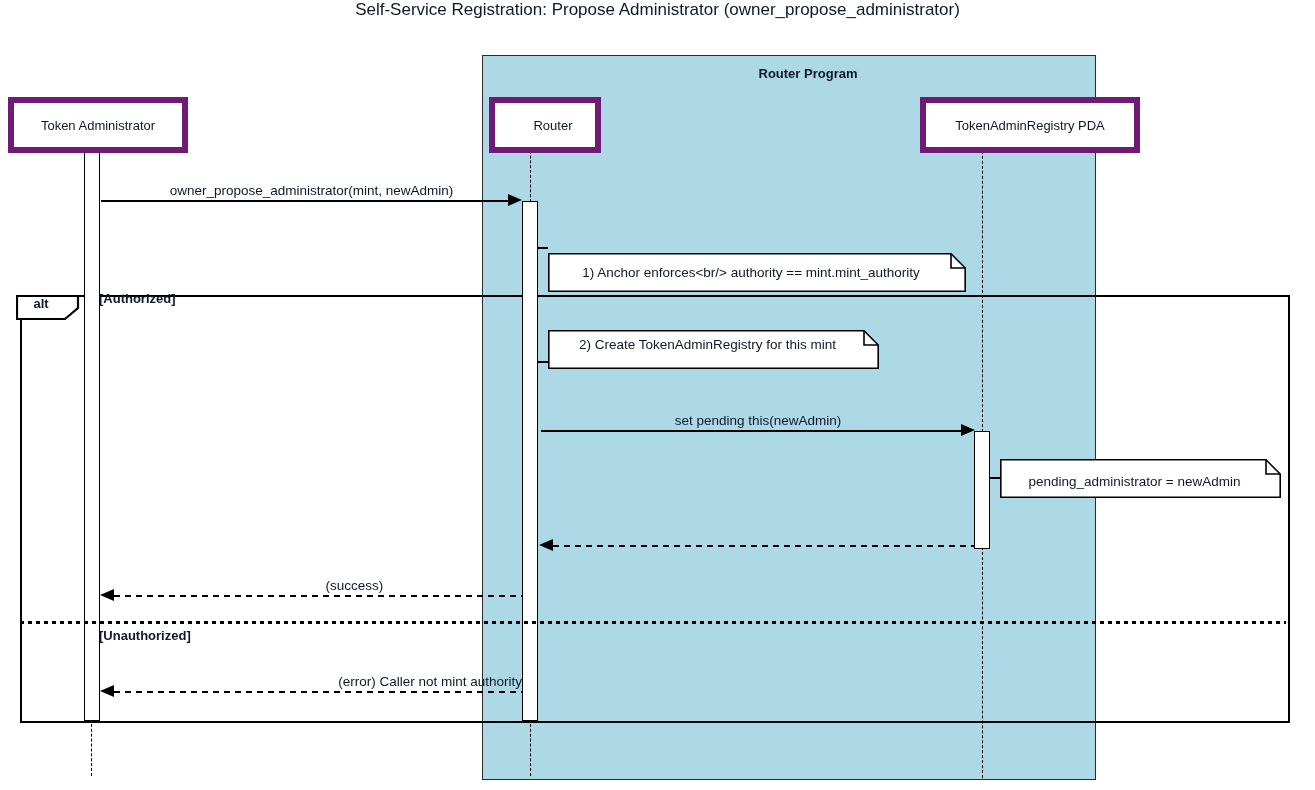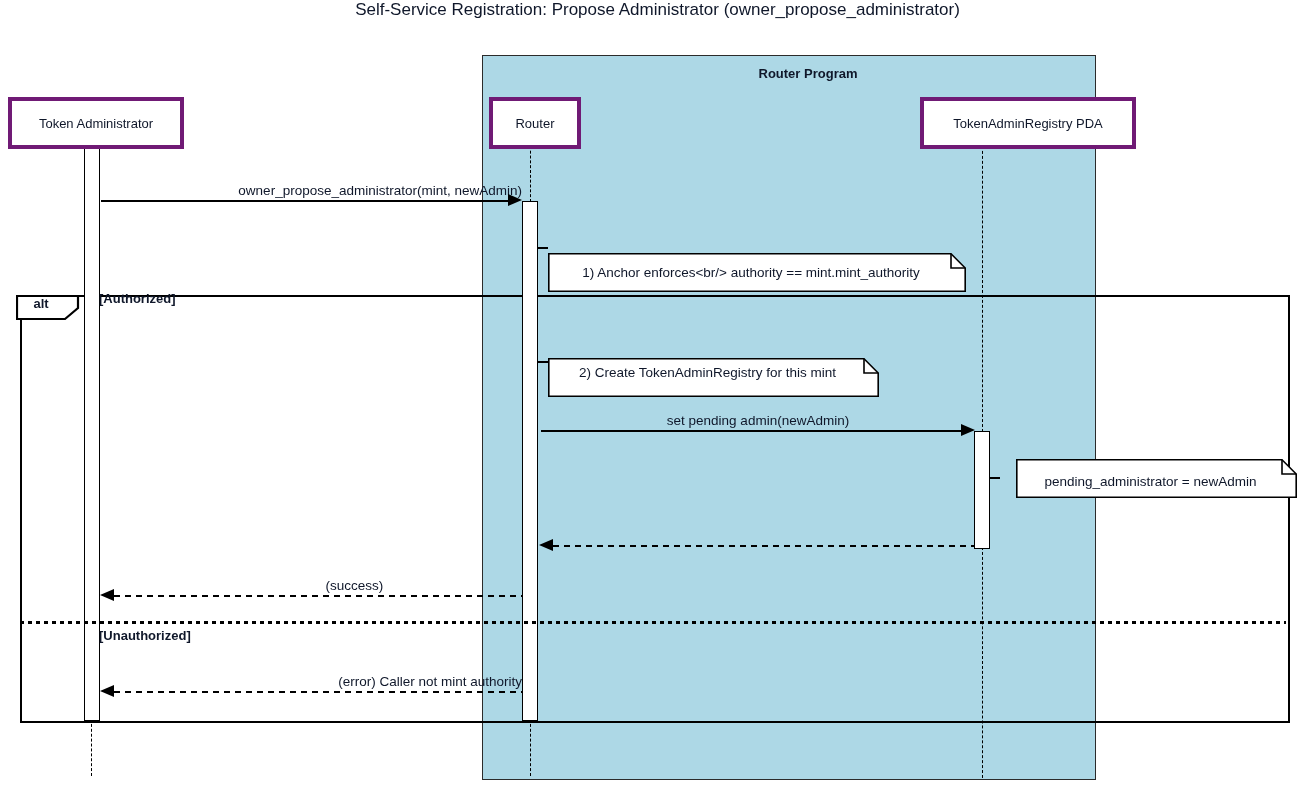--- a/index.html
+++ b/index.html
@@ -5,21 +5,21 @@
   html,body{margin:0;padding:0;background:#fff;}
   #canvas{
     position:relative;width:1315px;height:790px;background:#ffffff;overflow:hidden;
     font-family:"Liberation Sans","DejaVu Sans",sans-serif;color:#0f172a;
   }
   .abs{position:absolute;}
   #title{left:0;top:8;width:1315px;text-align:center;font-size:17px;z-index:4;}
   #group-box{left:482px;top:55px;width:612px;height:723px;background:#ADD8E6;border:1px solid #2b2b2b;z-index:0;}
   #group-label{left:502px;top:66px;width:612px;text-align:center;font-size:13px;font-weight:bold;z-index:2;}
   .participant{
-    background:#fff;border:4px solid #701a75;display:flex;align-items:center;justify-content:center;
+    background:#fff;border:6px solid #701a75;display:flex;align-items:center;justify-content:center;
     font-size:13px;z-index:4;text-align:center;
   }
   .lifeline{width:0;border-left:1.5px dashed #000;z-index:1;}
   .activation{background:#fff;border:1.5px solid #000;z-index:3;}
   .frame{border:2px solid #000;z-index:2;pointer-events:none;}
   .msg-label{font-size:13.5px;text-align:center;z-index:4;white-space:nowrap;}
   .solid-line{height:1.6px;background:#000;z-index:4;}
   .dashed-line{height:1.6px;background:repeating-linear-gradient(90deg,#000 0 6px,transparent 6px 11px);z-index:4;}
   .arrow-right{width:0;height:0;border-top:6.5px solid transparent;border-bottom:6.5px solid transparent;border-left:14px solid #000;z-index:5;}
   .arrow-left{width:0;height:0;border-top:6.5px solid transparent;border-bottom:6.5px solid transparent;border-right:14px solid #000;z-index:5;}
@@ -46,21 +46,21 @@
   <div class="abs lifeline" style="left:91px;top:141px;height:8px;"></div>
   <div class="abs lifeline" style="left:91px;top:719px;height:57px;"></div>
   <div class="abs lifeline" style="left:530px;top:141px;height:61px;"></div>
   <div class="abs lifeline" style="left:530px;top:719px;height:57px;"></div>
   <div class="abs lifeline" style="left:982px;top:141px;height:291px;"></div>
   <div class="abs lifeline" style="left:982px;top:547px;height:231px;"></div>
 
   <div class="abs participant" style="left:8px;top:97px;width:168px;height:44px;">
     <span>Token Administrator</span>
   </div>
-  <div class="abs participant" style="left:489px;top:97px;width:84px;height:44px;">
+  <div class="abs participant" style="left:489px;top:97px;width:84px;height:44px;padding-left:16px;">
     <span>Router</span>
   </div>
   <div class="abs participant" style="left:920px;top:97px;width:208px;height:44px;justify-content:center;">
     <span>TokenAdminRegistry PDA</span>
   </div>
 
   <div class="abs activation" style="left:84px;top:148px;width:14px;height:571px;"></div>
   <div class="abs activation" style="left:522px;top:201px;width:14px;height:518px;"></div>
   <div class="abs activation" style="left:974px;top:431px;width:14px;height:116px;"></div>
 
@@ -68,48 +68,48 @@
   <div class="abs" id="alt-badge">
     <svg width="64" height="26" viewBox="0 0 64 26">
       <path d="M1,1 L62,1 L62,13 L49,24 L1,24 Z" fill="#ffffff" stroke="#000000" stroke-width="2.2"></path>
     </svg>
     <div class="alt-text">alt</div>
   </div>
   <div class="abs cond-label" style="left:99px;top:291px;">[Authorized]</div>
   <div class="abs" id="divider"></div>
   <div class="abs cond-label" style="left:99px;top:628px;">[Unauthorized]</div>
 
-  <div class="abs msg-label" style="left:101px;top:183px;width:421px;text-align:right;">owner_propose_administrator(mint, newAdmin)</div>
+  <div class="abs msg-label" style="left:101px;top:183px;width:421px;">owner_propose_administrator(mint, newAdmin)</div>
   <div class="abs solid-line" style="left:101px;top:200px;width:409px;"></div>
   <div class="abs arrow-right" style="left:508px;top:194px;"></div>
 
   <div class="abs connector" style="left:537px;top:247px;width:11px;"></div>
   <div class="abs note" style="left:548px;top:229px;width:418px;height:39px;margin-top:24px;">
     <svg width="418" height="39" viewBox="0 0 418 39">
       <path d="M0.8,0.8 L403,0.8 L417.2,15 L417.2,38.2 L0.8,38.2 Z" fill="#ffffff" stroke="#000000" stroke-width="1.6"></path>
       <path d="M403,0.8 L403,15 L417.2,15" fill="none" stroke="#000000" stroke-width="1.6"></path>
     </svg>
     <div class="note-text">1) Anchor enforces&lt;br/&gt; authority == mint.mint_authority</div>
   </div>
 
   <div class="abs connector" style="left:537px;top:361px;width:11px;"></div>
-  <div class="abs note" style="left:548px;top:358px;width:331px;height:29px;">
+  <div class="abs note" style="left:548px;top:330px;width:331px;height:29px;">
     <svg width="331" height="39" viewBox="0 0 331 39">
       <path d="M0.8,0.8 L316,0.8 L330.2,15 L330.2,38.2 L0.8,38.2 Z" fill="#ffffff" stroke="#000000" stroke-width="1.6"></path>
       <path d="M316,0.8 L316,15 L330.2,15" fill="none" stroke="#000000" stroke-width="1.6"></path>
     </svg>
     <div class="note-text">2) Create TokenAdminRegistry for this mint</div>
   </div>
 
-  <div class="abs msg-label" style="left:541px;top:413px;width:434px;">set pending admin(newAdmin)</div>
+  <div class="abs msg-label" style="left:541px;top:413px;width:434px;">set pending this(newAdmin)</div>
   <div class="abs solid-line" style="left:541px;top:430px;width:421px;"></div>
   <div class="abs arrow-right" style="left:961px;top:424px;"></div>
 
   <div class="abs connector" style="left:989px;top:477px;width:11px;"></div>
-  <div class="abs note" style="left:1000px;top:459px;width:281px;height:45px;margin-left:16px;">
+  <div class="abs note" style="left:1000px;top:459px;width:281px;height:45px;">
     <svg width="281" height="39" viewBox="0 0 281 39">
       <path d="M0.8,0.8 L266,0.8 L280.2,15 L280.2,38.2 L0.8,38.2 Z" fill="#ffffff" stroke="#000000" stroke-width="1.6"></path>
       <path d="M266,0.8 L266,15 L280.2,15" fill="none" stroke="#000000" stroke-width="1.6"></path>
     </svg>
     <div class="note-text">pending_administrator = newAdmin</div>
   </div>
 
   <div class="abs dashed-line" style="left:553px;top:545px;width:421px;"></div>
   <div class="abs arrow-left" style="left:539px;top:539px;"></div>
 

